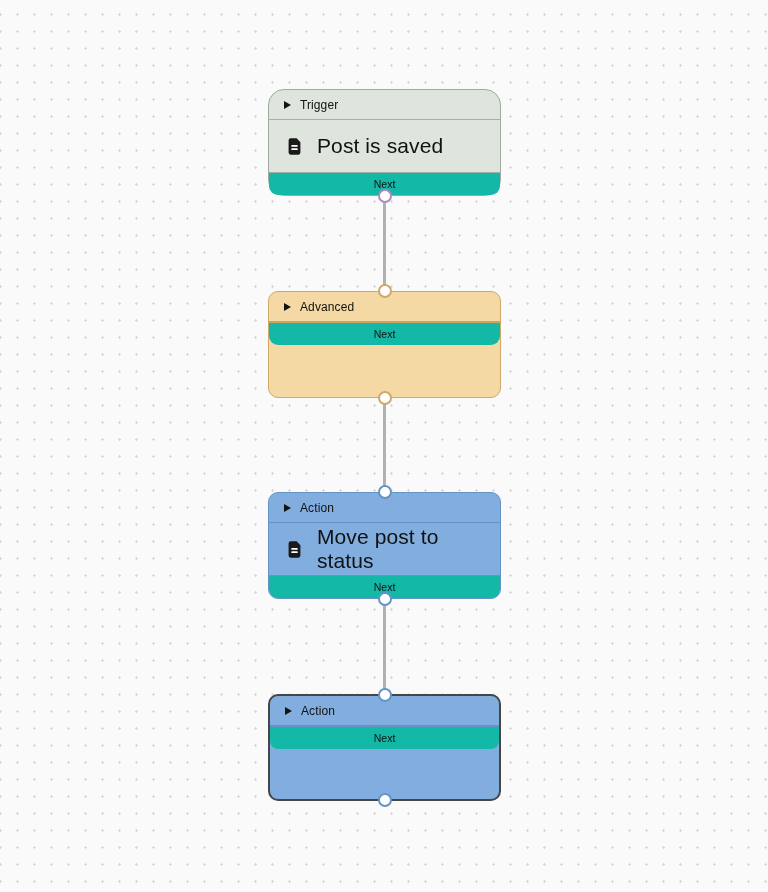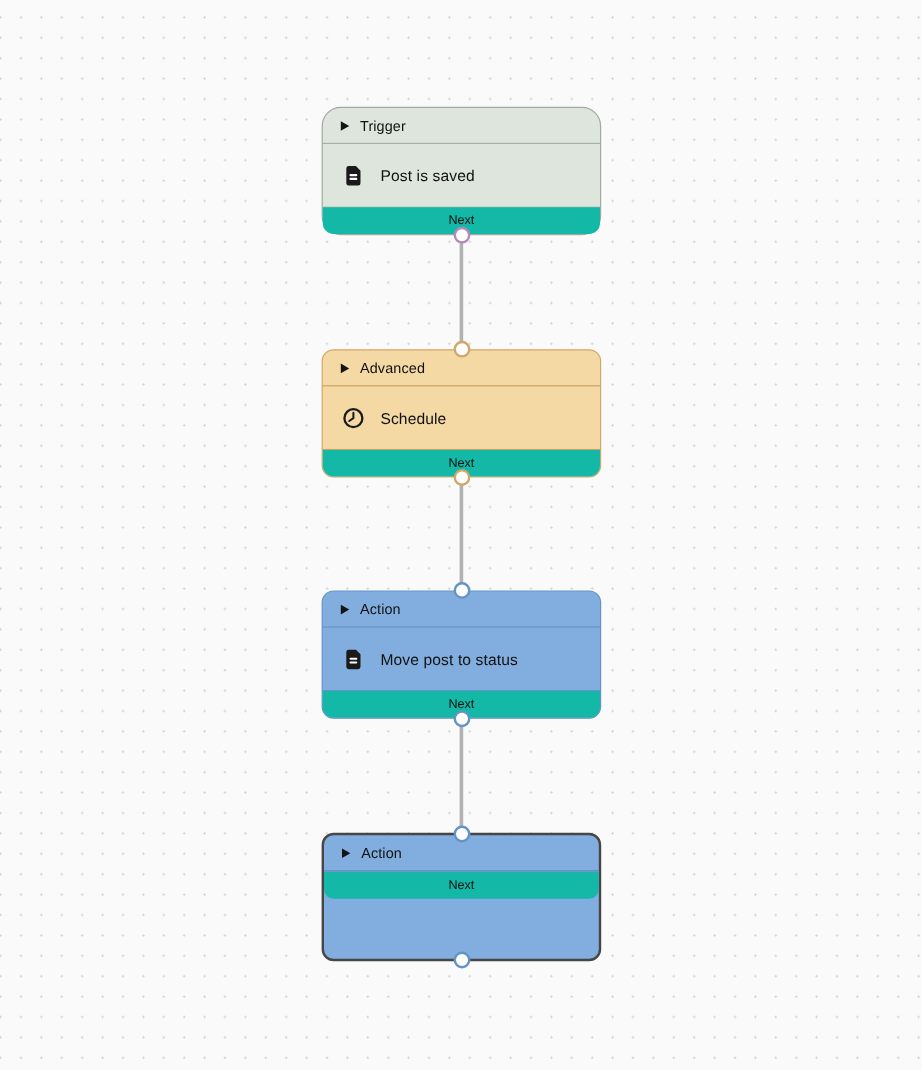--- a/index.html
+++ b/index.html
@@ -64,21 +64,21 @@
   }
   .node-header .cat { font-size: 12px; letter-spacing: .1px; }
 
   .node-body {
     display: flex;
     align-items: center;
     gap: 13px;
     height: 52px;
     padding: 0 16px;
   }
-  .node-body .label { font-size: 13px; letter-spacing: .1px; }
+  .node-body .label { font-size: 21px; letter-spacing: .1px; }
   .body-icon { display: flex; align-items: center; }
 
   .node-footer {
     display: flex;
     align-items: center;
     justify-content: center;
     height: 23px;
     background: #14b8a6;
     border-top: 1px solid var(--divider);
     border-radius: 0 0 9px 9px;
@@ -129,29 +129,20 @@
       <span>Next</span>
     </div>
     <div class="port port-bottom"></div>
   </div>
 
   <div class="node n1" style="--fill: #f4d9a4; --outline: #d0a869; --divider: #cba363; --port: #d0a869;">
     <div class="node-header">
       <span class="tri"></span>
       <span class="cat">Advanced</span>
     </div>
-    <div class="node-body">
-      <span class="body-icon">
-        <svg width="19" height="19" viewBox="0 0 18 18">
-          <circle cx="9" cy="9" r="7.1" fill="none" stroke="#1a1a1a" stroke-width="1.8"></circle>
-          <path d="M9 4.8 V9 L5.7 11.2" fill="none" stroke="#1a1a1a" stroke-width="1.6" stroke-linecap="round" stroke-linejoin="round"></path>
-        </svg>
-      </span>
-      <span class="label">Schedule</span>
-    </div>
     <div class="node-footer">
       <span>Next</span>
     </div>
     <div class="port port-top"></div>
     <div class="port port-bottom"></div>
   </div>
 
   <div class="node n2" style="--fill: #81aede; --outline: #6494c6; --divider: #6494c6; --port: #6494c6;">
     <div class="node-header">
       <span class="tri"></span>

